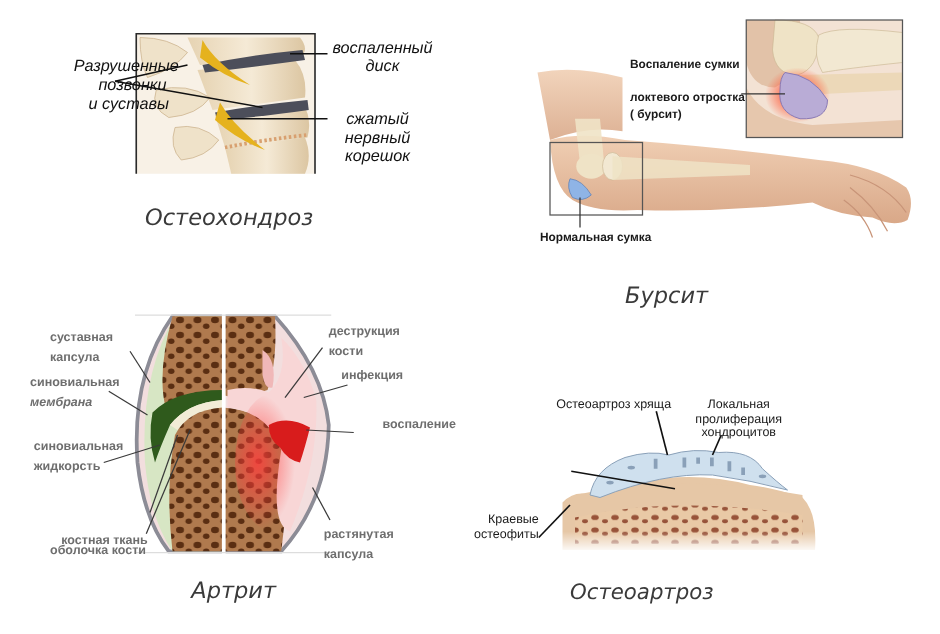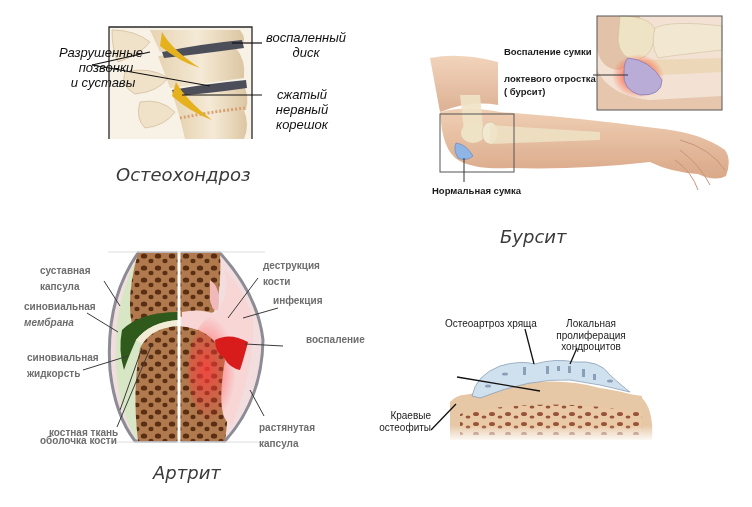--- a/index.html
+++ b/index.html
@@ -233,13 +233,14 @@
   <div class="lbl lbl-oa" style="left:85px;top:18px;">Остеоартроз хряща</div>
   <div class="lbl lbl-oa" style="left:196px;top:18px;text-align:center;width:70px;">
     <div>Локальная</div>
     <div>пролиферация</div>
     <div>хондроцитов</div>
   </div>
   <div class="lbl lbl-oa" style="left:15px;top:110px;text-align:right;width:56px;">
     <div>Краевые</div>
     <div>остеофиты</div>
   </div>
+  <div class="caption" style="left:96px;top:164px;font-size:17px;">Остеоартроз</div>
 </div>
 
 </body></html>

